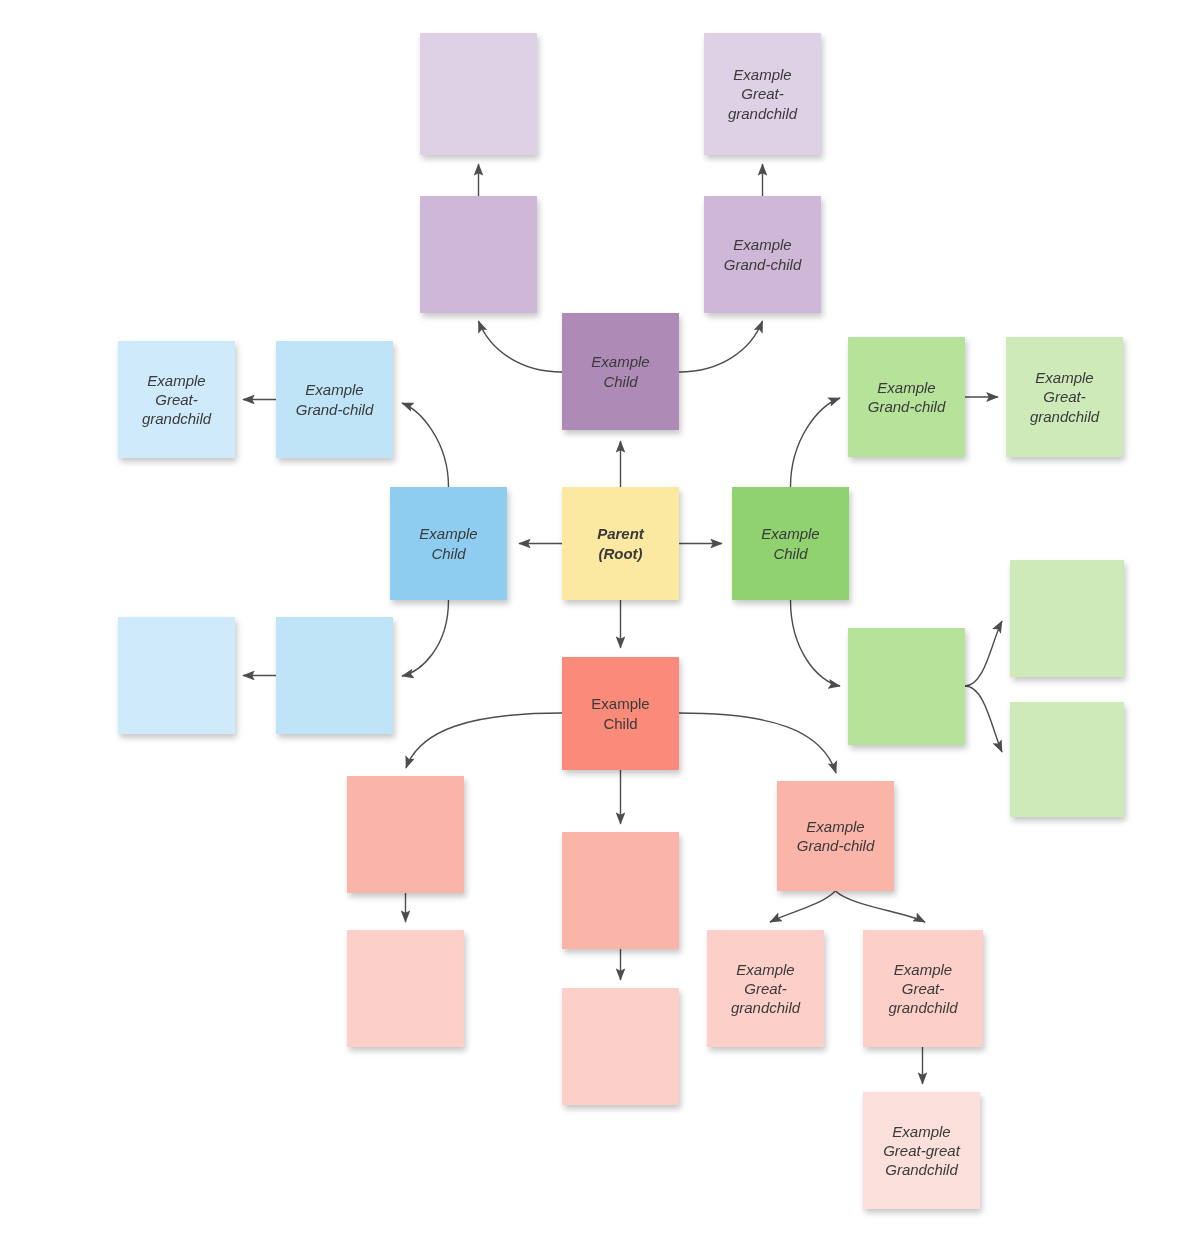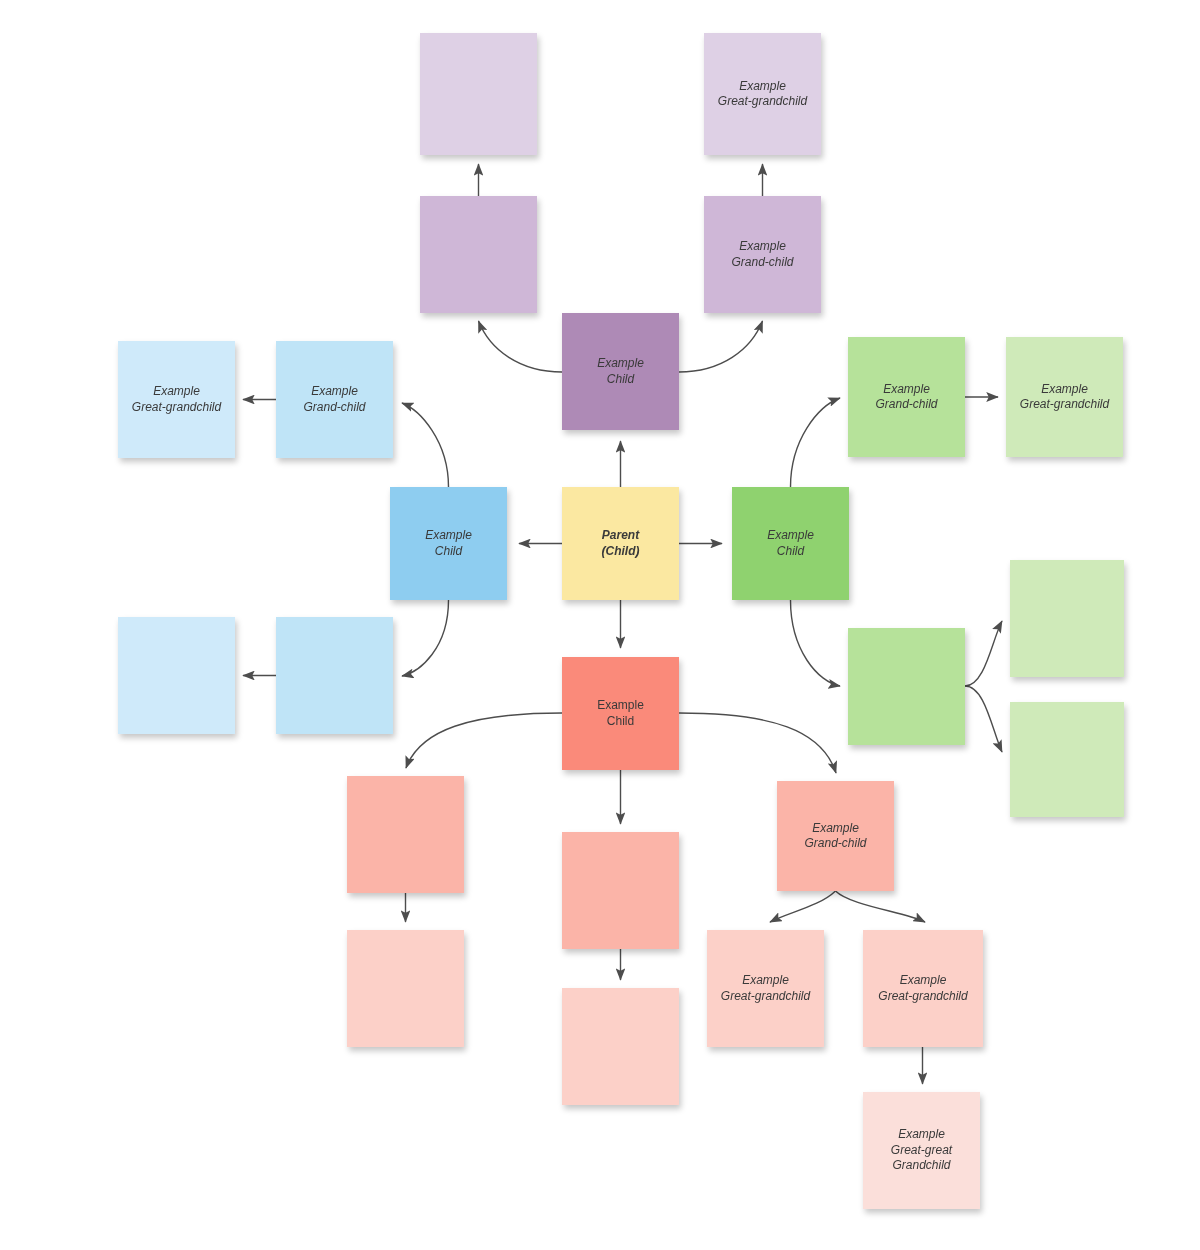--- a/index.html
+++ b/index.html
@@ -26,21 +26,21 @@
     height: 1250px;
     pointer-events: none;
   }
   .node {
     position: absolute;
     box-sizing: border-box;
     display: flex;
     align-items: center;
     justify-content: center;
     text-align: center;
-    font-size: 12px;
+    font-size: 15px;
     line-height: 1.28;
     color: #3a3a3a;
     font-style: italic;
     box-shadow: 2px 4px 6px rgba(0,0,0,0.22);
     z-index: 2;
   }
   .node.upright { font-style: normal; }
   .node.root {
     font-weight: bold;
     font-style: italic;
@@ -86,21 +86,21 @@
         <path d="M 679 713 C 772 713 822 730 836 773" marker-end="url(#arrowhead)" stroke="#4d4d4d"></path>
         <path d="M 835.5 891 C 820 906 790 912 770 922" marker-end="url(#arrowhead)" stroke="#4d4d4d"></path>
         <path d="M 835.5 891 C 851 906 905 912 925 922" marker-end="url(#arrowhead)" stroke="#4d4d4d"></path>
         <path d="M 922.5 1047 L 922.5 1084" marker-end="url(#arrowhead)" stroke="#4d4d4d"></path>
       </g>
   </svg>
 
   <div id="node-layer">
       <div class="node root" style="left: 562px; top: 487px; width: 117px; height: 113px; background: rgb(251, 232, 161); color: rgb(58, 58, 58);">
         <span class="label">Parent
-(Child)</span>
+(Root)</span>
       </div>
       <div class="node" style="left: 390px; top: 487px; width: 117px; height: 113px; background: rgb(142, 205, 240); color: rgb(58, 58, 58);">
         <span class="label">Example
 Child</span>
       </div>
       <div class="node" style="left: 276px; top: 341px; width: 117px; height: 117px; background: rgb(191, 228, 247); color: rgb(58, 58, 58);">
         <span class="label">Example
 Grand-child</span>
       </div>
       <div class="node" style="left: 118px; top: 341px; width: 117px; height: 117px; background: rgb(207, 234, 250); color: rgb(58, 58, 58);">

